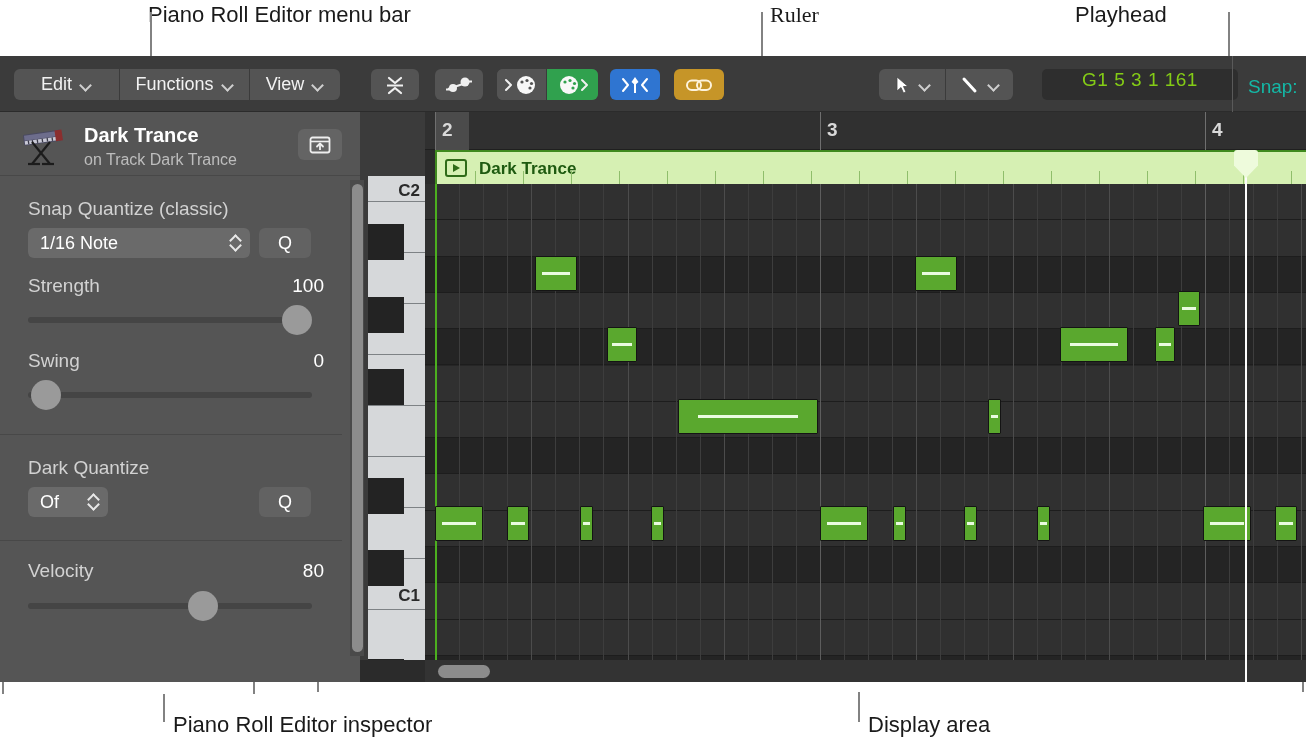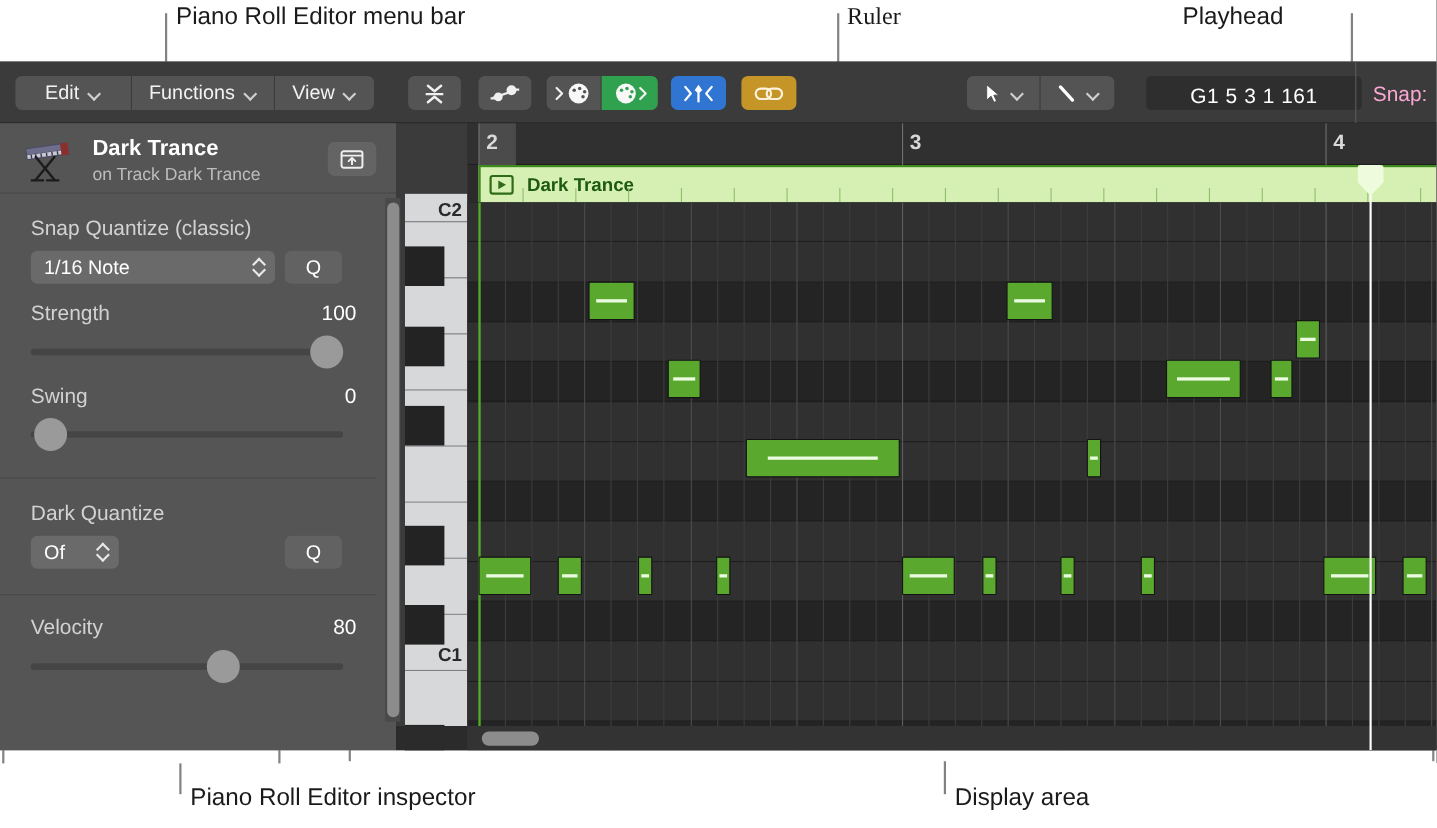--- a/index.html
+++ b/index.html
@@ -92,29 +92,29 @@
     display: flex; align-items: center; justify-content: center;
     cursor: default;
   }
 
   .pos-display {
     position: absolute;
     top: 13px;
     height: 31px;
     background: #2e2e2e;
     border-radius: 5px;
-    display: flex; align-items: flex-end; justify-content: center;
-    color: #ffffff;
+    display: flex; align-items: flex-start; justify-content: center;
+    color: #84cc16;
     font-size: 19px;
     letter-spacing: 0.5px;
   }
   .snap-label {
     position: absolute;
     top: 20px;
-    color: #f9a8d4;
+    color: #14b8a6;
     font-size: 19px;
   }
   .vdiv {
     position: absolute;
     width: 1px;
     background: #5a5a5a;
   }
 
   
   .inspector {
@@ -393,21 +393,21 @@
   .corner-gap {
     position: absolute;
     left: 360px; top: 604px;
     width: 65px; height: 22px;
     background: #2b2b2b;
   }
 </style>
 </head>
 <body>
 
-<div class="callout-label" style="left:160px; top:2px;">Piano Roll Editor menu bar</div>
+<div class="callout-label" style="left:148px; top:2px;">Piano Roll Editor menu bar</div>
 <div class="leader-v" style="left:150px; top:12px; height:44px;"></div>
 
 <div class="callout-label" style="left:770px; top:2px;font-family:Liberation Serif, serif;">Ruler</div>
 <div class="leader-v" style="left:761px; top:12px; height:100px;"></div>
 
 <div class="callout-label" style="left:1075px; top:2px;">Playhead</div>
 <div class="leader-v" style="left:1228px; top:12px; height:143px;"></div>
 <div class="leader-h" style="left:1228px; top:153px; width:24px;"></div>
 
 <div class="callout-label" style="left:173px; top:712px;">Piano Roll Editor inspector</div>

